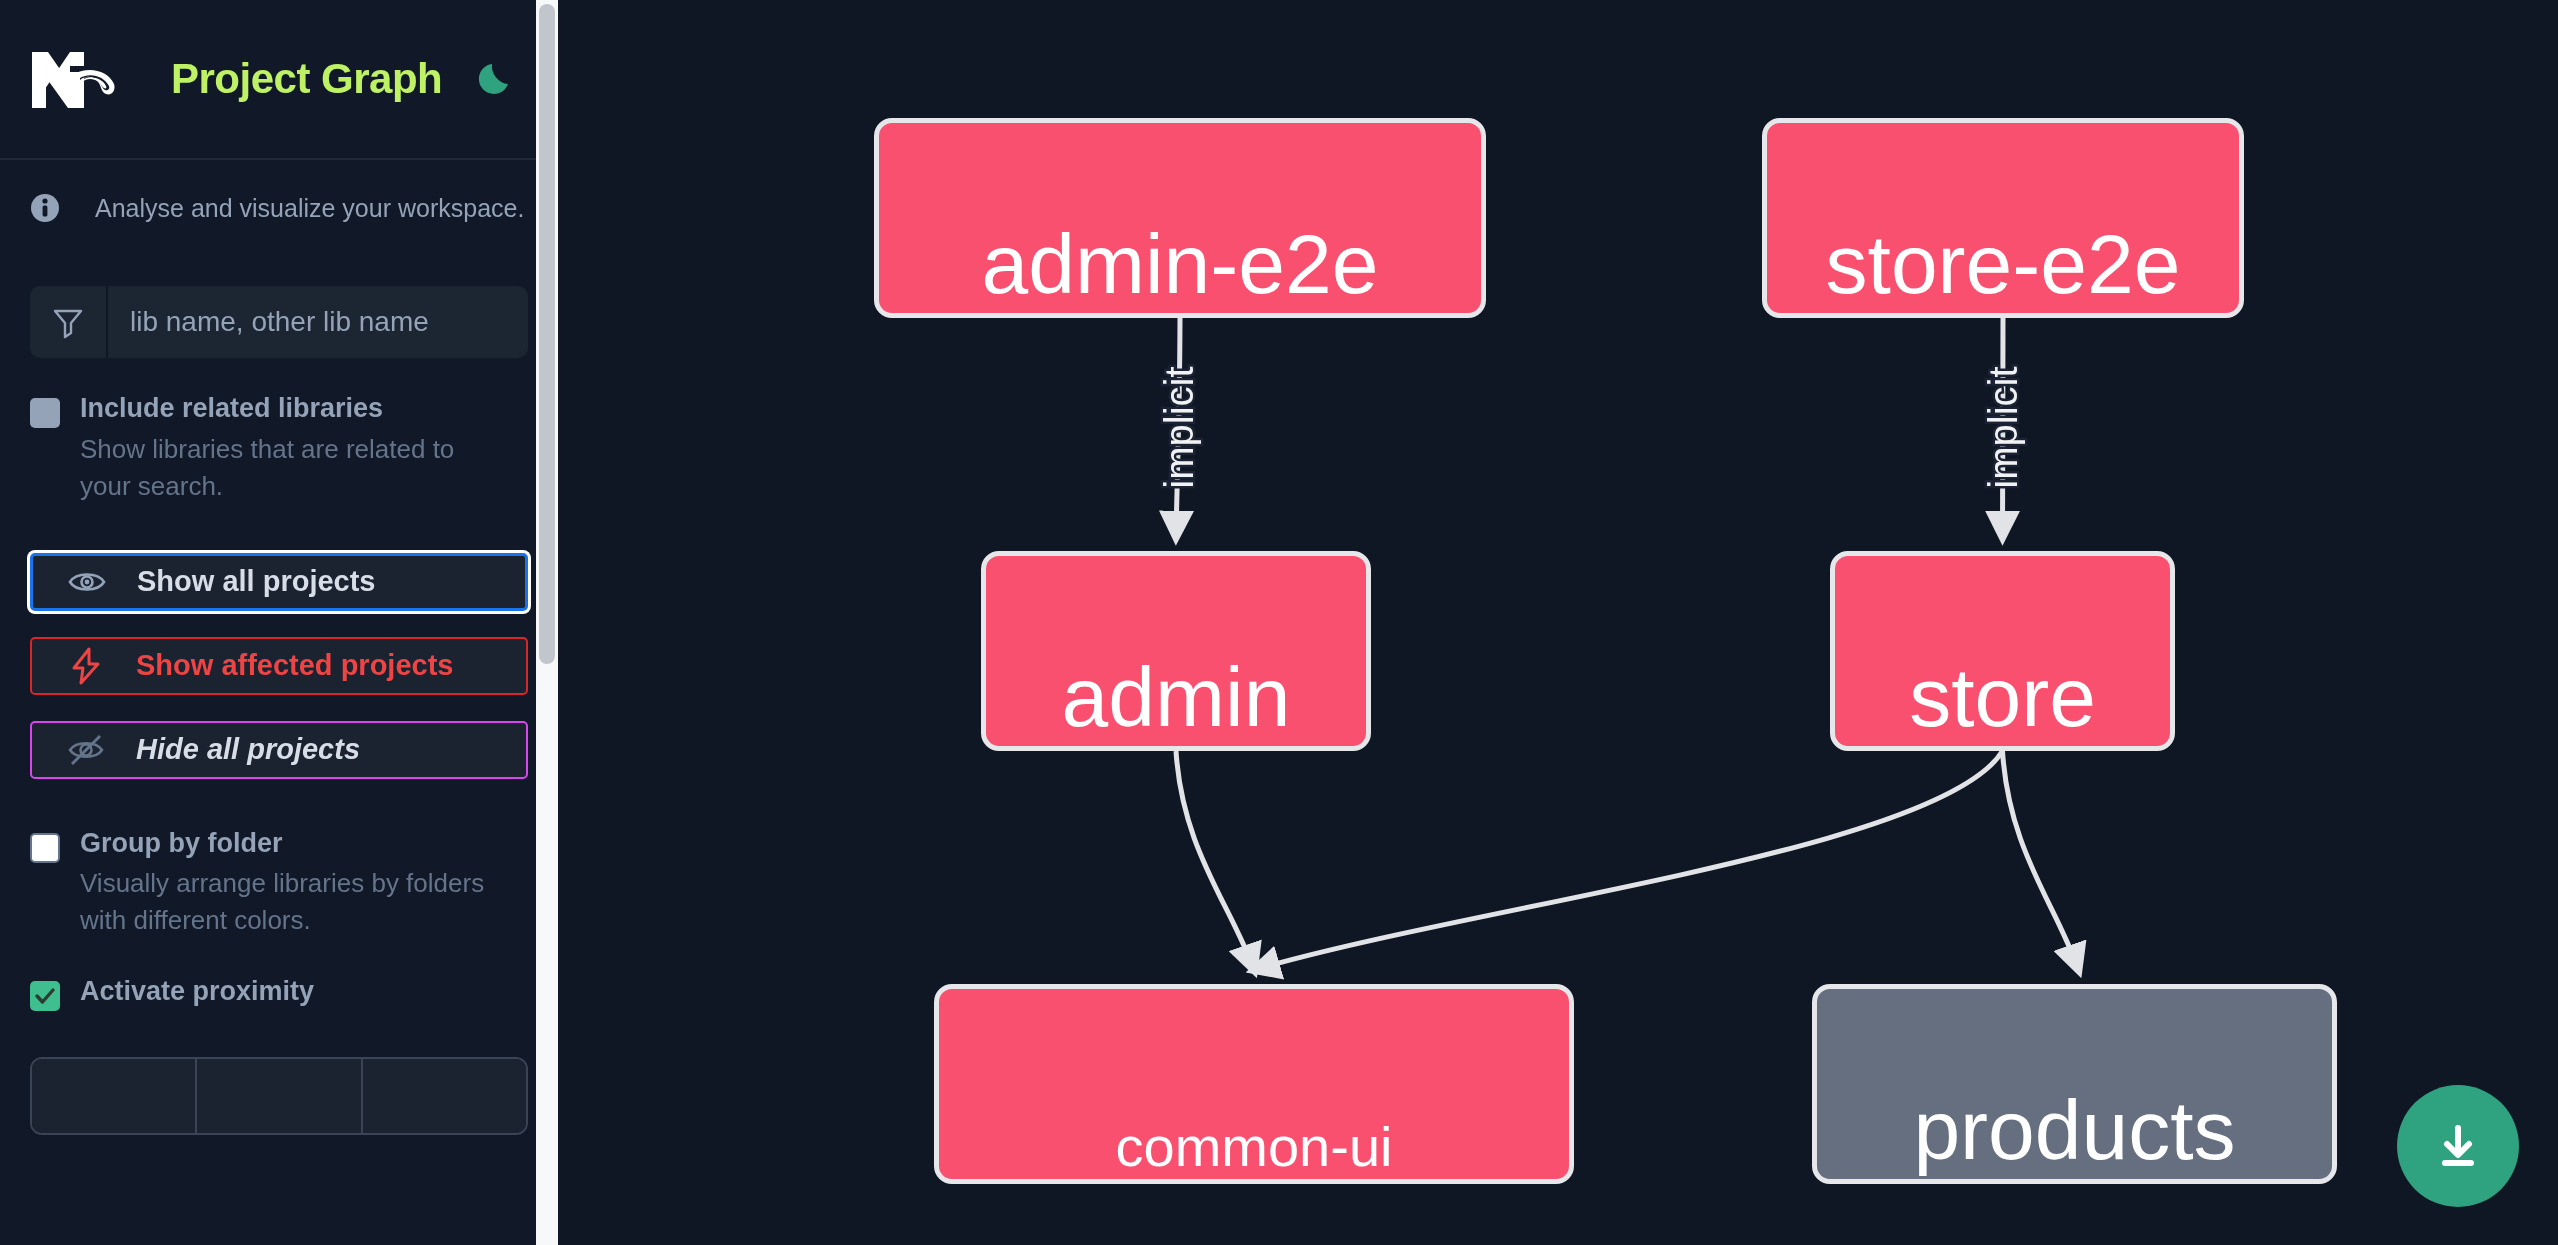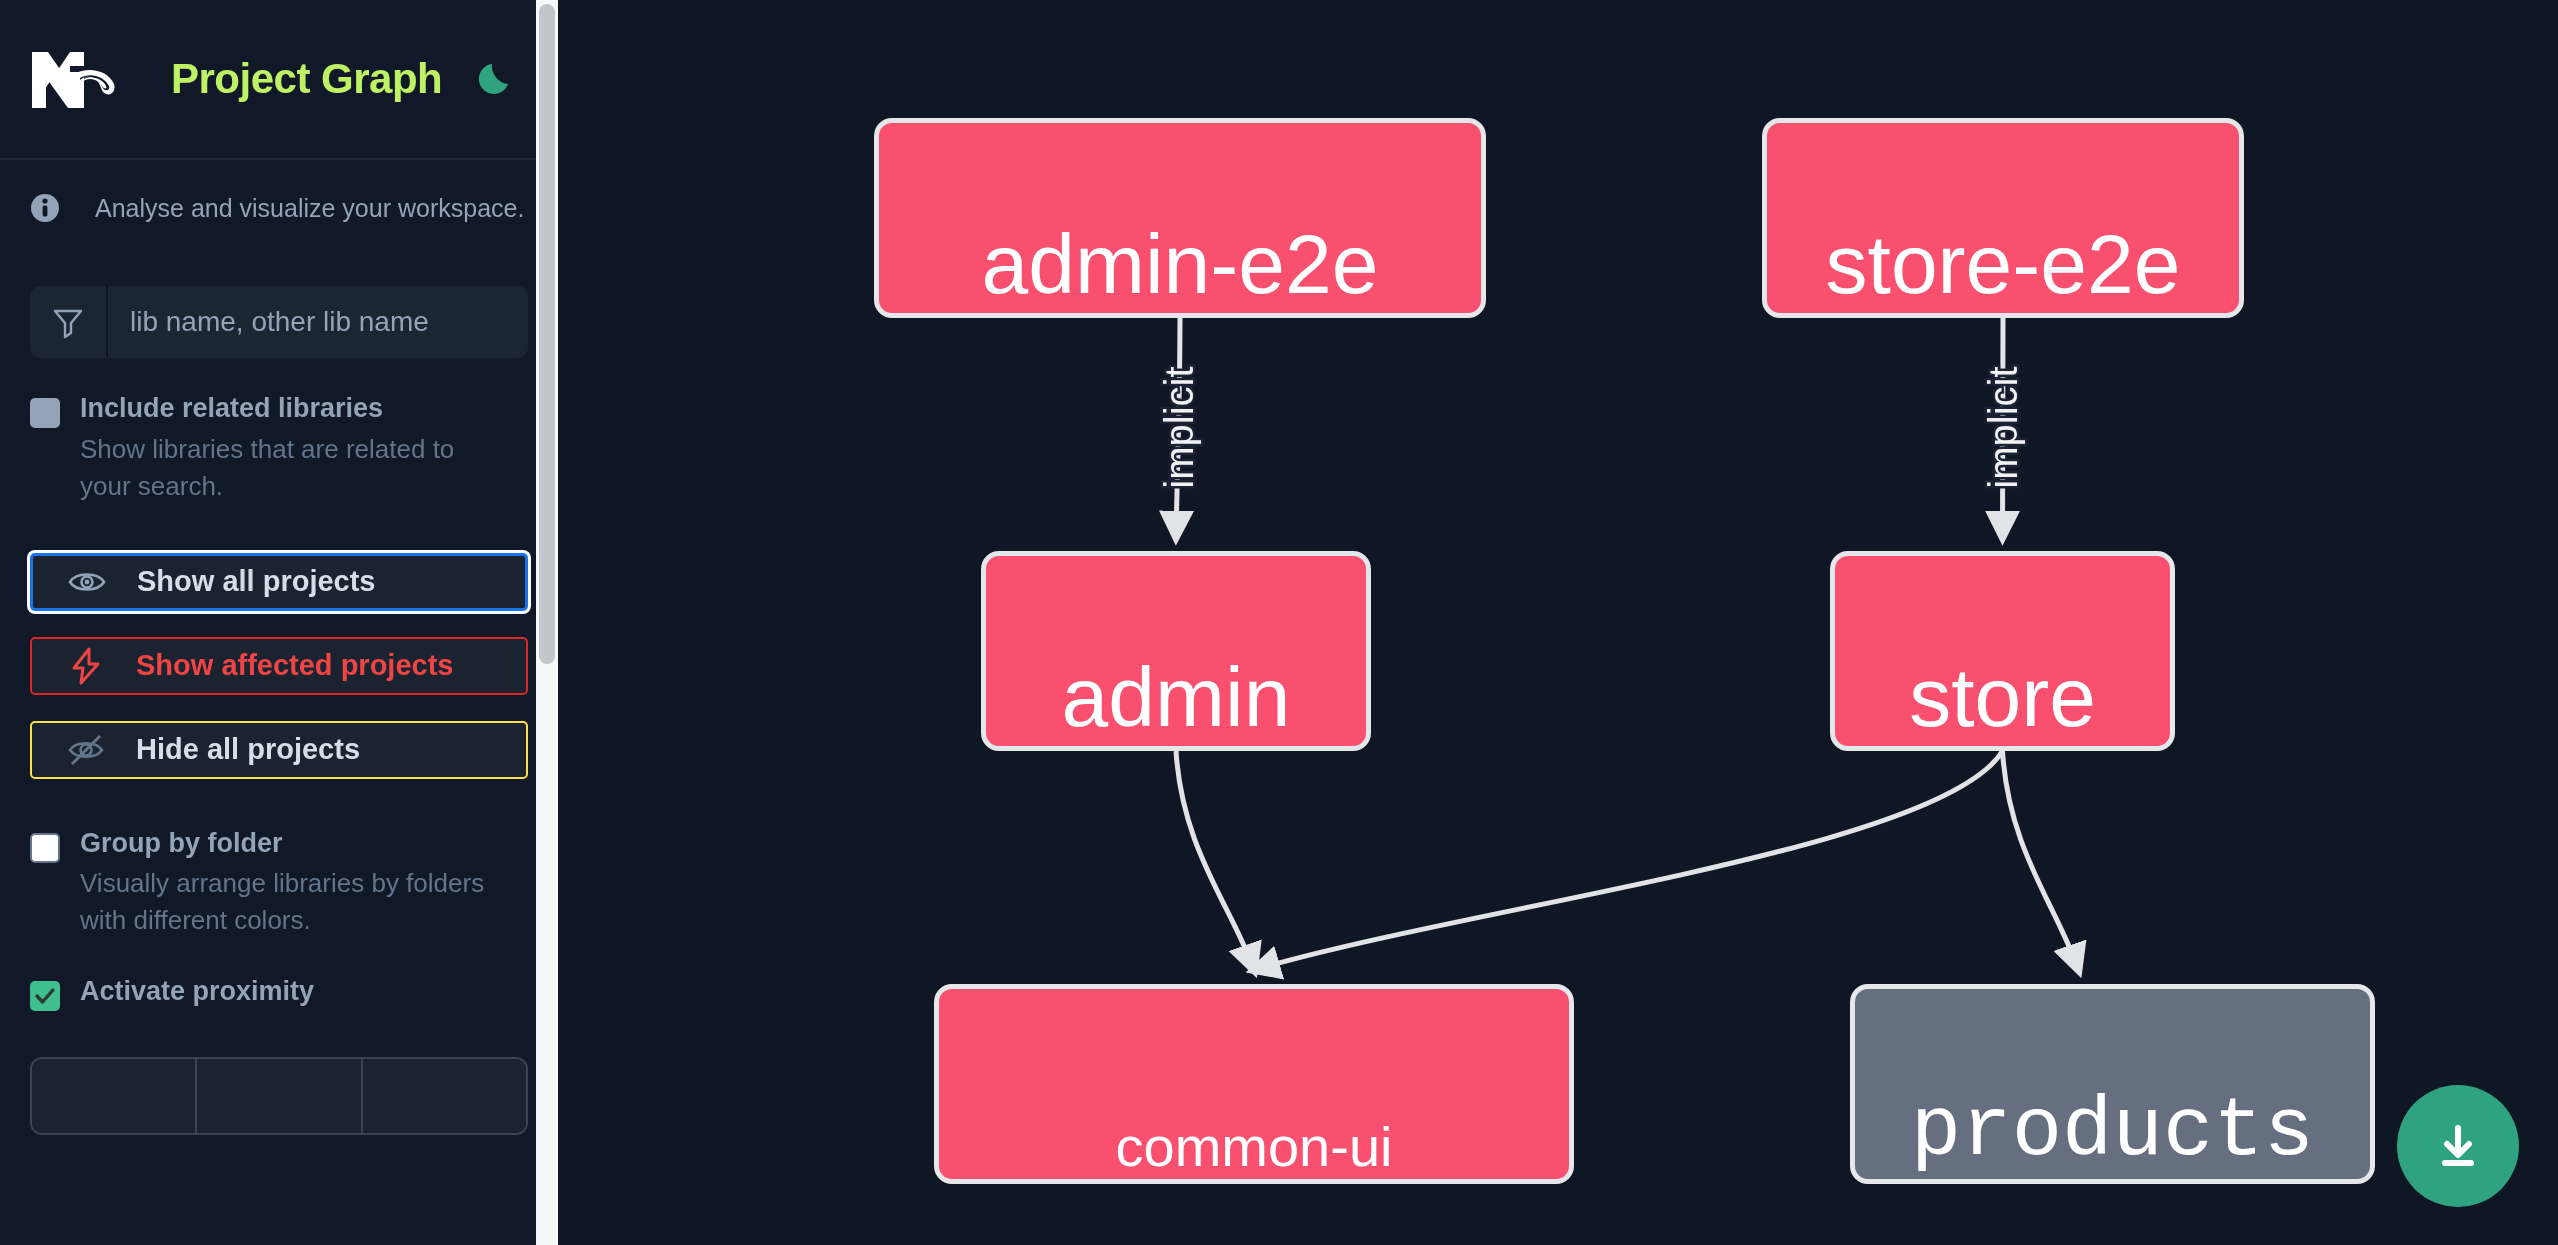--- a/index.html
+++ b/index.html
@@ -91,21 +91,21 @@
     height: 58px; border-radius: 5px;
     margin-top: 26px; padding-left: 34px; gap: 30px;
     background: #1b2331; cursor: pointer;
   }
   .btn-show-all {
     border: 3px solid #1a73e8;
     box-shadow: 0 0 0 3px #ffffff;
     margin-top: 48px;
   }
   .btn-affected { border: 2px solid #dc2626; }
-  .btn-hide { border: 2px solid #fde047; }
+  .btn-hide { border: 2px solid #d946ef; font-style: italic; }
   .btn-label { font-size: 29px; font-weight: 700; }
   .btn-show-all .btn-label { color: #d8dee8; }
   .btn-affected .btn-label { color: #ef4444; }
   .btn-hide .btn-label { color: #d8dee8; }
   .btn-icon { flex: 0 0 40px; width: 40px; height: 40px; }
 
   .seg-group {
     display: flex; margin-top: 46px;
     border: 2px solid #3a4454; border-radius: 12px;
     height: 78px; overflow: hidden;
@@ -307,21 +307,21 @@
         </div>
         <div class="node pink" style="left: 423px; top: 551px; width: 390px; height: 200px; font-size: 84px;">
           <span>admin</span>
         </div>
         <div class="node pink" style="left: 1272px; top: 551px; width: 345px; height: 200px; font-size: 84px;">
           <span>store</span>
         </div>
         <div class="node pink" style="left: 376px; top: 984px; width: 640px; height: 200px; font-size: 56px;">
           <span>common-ui</span>
         </div>
-        <div class="node gray" style="left: 1292px; top: 984px; width: 525px; height: 200px; font-size: 84px; font-family: Liberation Mono, monospace;">
+        <div class="node gray" style="left: 1254px; top: 984px; width: 525px; height: 200px; font-size: 84px;">
           <span>products</span>
         </div>
       </div>
 
     <div class="fab" style="left:1839px; top:1085px">
       <svg viewBox="0 0 60 60" width="60" height="60">
         <path d="M30 12 V36" stroke="#ffffff" stroke-width="6" stroke-linecap="round"></path>
         <path d="M19 28 L30 39 L41 28" fill="none" stroke="#ffffff" stroke-width="6" stroke-linecap="round" stroke-linejoin="round"></path>
         <path d="M17 47 H43" stroke="#ffffff" stroke-width="6" stroke-linecap="round"></path>
       </svg>

